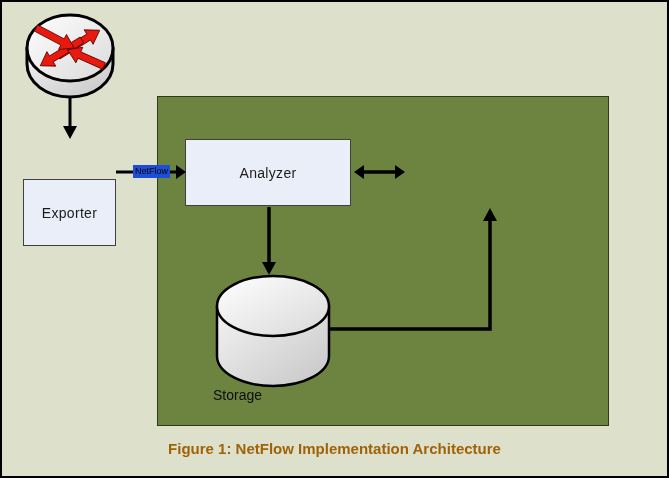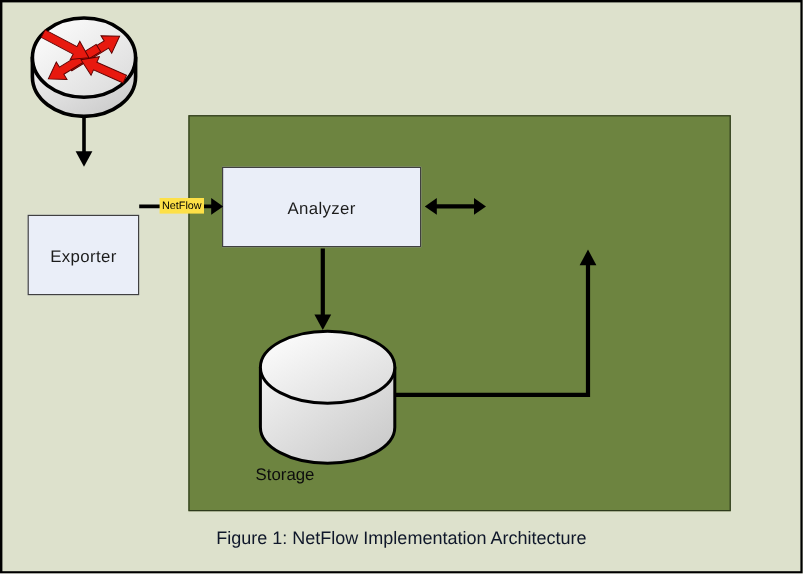--- a/index.html
+++ b/index.html
@@ -32,43 +32,43 @@
   .node-exporter  { left: 21px;  top: 137px; width: 93px; margin-top: 40px; }
   .node-collector { left: 183px; top: 137px; }
   .node-analyzer  { left: 404px; top: 137px; }
   svg.overlay {
     position: absolute; left: 0; top: 0; width: 669px; height: 478px;
     z-index: 3; pointer-events: none;
   }
   .edge-label {
     position: absolute;
     left: 131px; top: 163px;
-    background: #fde047;
+    background: #1d4ed8;
     color: #000000;
     font-size: 9px;
     line-height: 13px;
     padding: 0 2px;
     z-index: 4;
     white-space: nowrap;
   }
   .storage-label {
     position: absolute;
     left: 211px; top: 385px; width: 120px;
     text-align: left;
     color: #0d0d0d;
     font-size: 14px;
     z-index: 4;
   }
   .caption {
     position: absolute;
     left: 0; top: 438px; width: 100%;
     text-align: center;
     font-size: 15px;
-    font-weight: normal;
-    color: #0f172a;
+    font-weight: bold;
+    color: #a16207;
     z-index: 4;
   }
 </style>
 </head>
 <body>
 
 <div class="stage">
 
   <div class="panel"></div>
 

